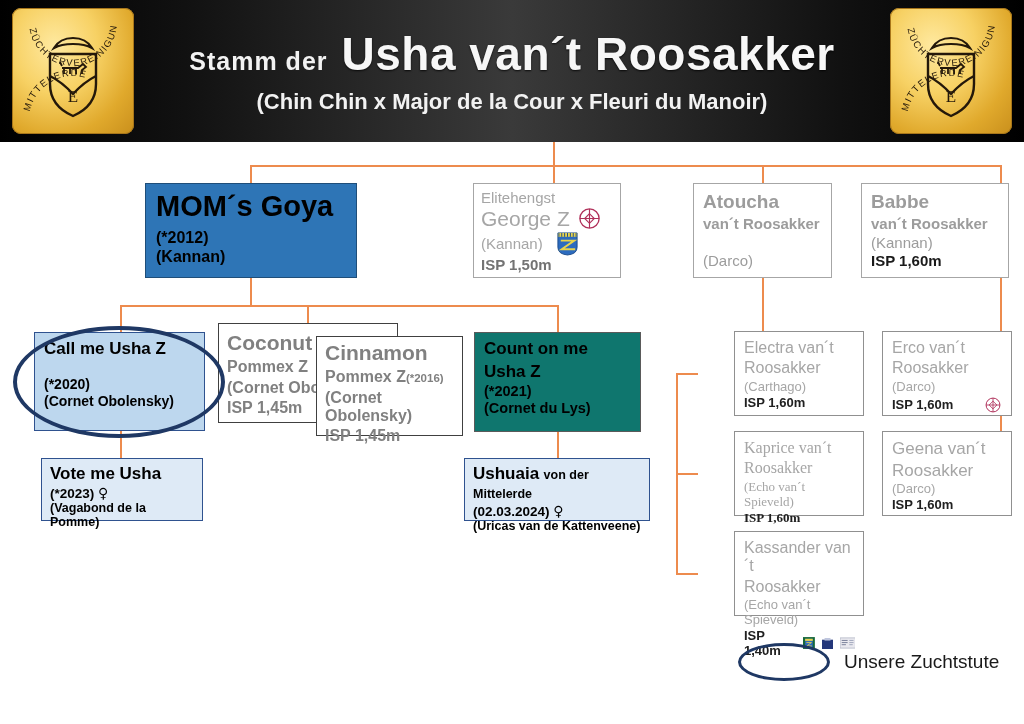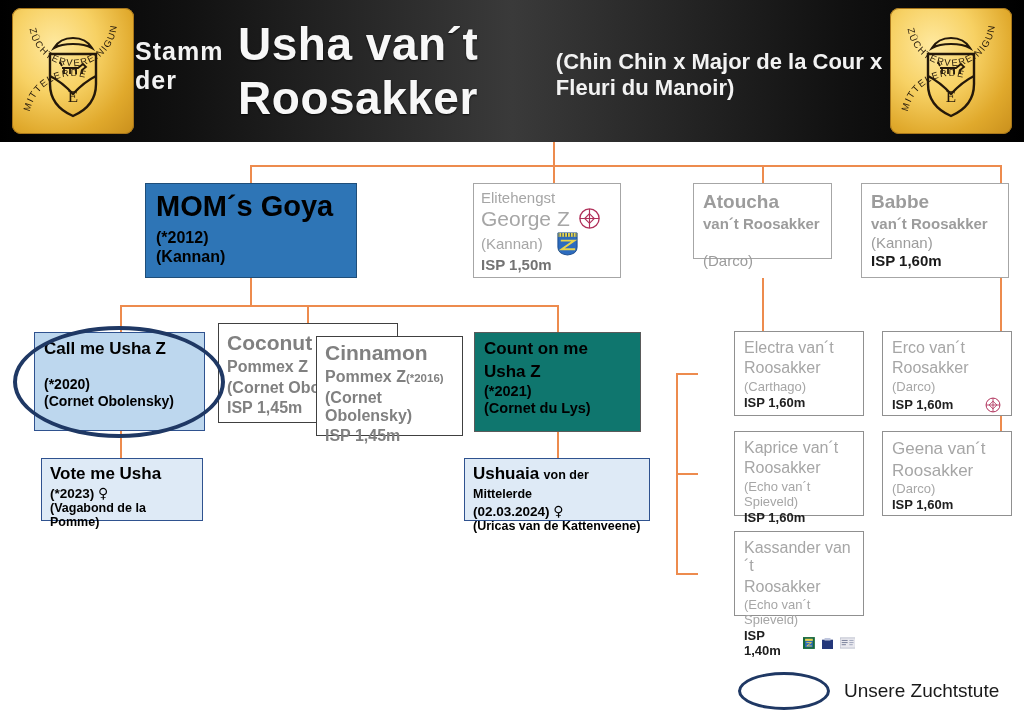--- a/index.html
+++ b/index.html
@@ -12,21 +12,21 @@
   }
   #stage { position:absolute; inset:0; width:1024px; height:724px; }
 
   
   .header {
     position:absolute; left:0; top:0; width:1024px; height:142px;
     background:linear-gradient(90deg,#000 0%,#111 18%,#3a3a3a 50%,#111 82%,#000 100%);
   }
   .header-inner {
     position:absolute; left:135px; top:0; width:754px; height:142px;
-    display:flex; flex-direction:row; align-items:center; justify-content:center;
+    display:flex; flex-direction:column; align-items:center; justify-content:center;
   }
   .title-row { display:flex; align-items:baseline; gap:14px; }
   .title-pre {
     color:#f2f2f2; font-size:25px; font-weight:bold; letter-spacing:1px;
   }
   .title-main {
     color:#f7f7f7; font-size:46px; font-weight:bold; letter-spacing:.5px;
     text-shadow:0 1px 2px rgba(0,0,0,.8);
   }
   .title-sub {
@@ -105,21 +105,21 @@
 
   .mars { font-family:"DejaVu Sans", sans-serif; font-size:14px; }
 
   
   .ring {
     position:absolute; border:4px solid #1F3864; border-radius:50%;
     pointer-events:none; background:transparent;
   }
 
   
-  .legend { position:absolute; left:738px; top:672px; display:flex; align-items:center; gap:14px; }
+  .legend { position:absolute; left:738px; top:643px; display:flex; align-items:center; gap:14px; }
   .legend-ellipse { width:92px; height:38px; border:3px solid #1F3864; border-radius:50%; }
   .legend-label { font-size:19px; color:#1a1a1a; }
 
   
   .mini { display:inline-block; vertical-align:middle; }
   .row-inline { display:flex; align-items:center; gap:7px; }
 </style>
 </head>
 <body>
 
@@ -235,21 +235,21 @@
       <svg class="mini" width="23" height="25" viewBox="0 0 24 26" style="margin-left:6px;">
         <path d="M2 2 h20 v15 q0,7 -10,8 q-10,-1 -10,-8 z" fill="#2C6BBF" stroke="#1a4a8a" stroke-width="1"></path>
         <path d="M2 2 h20 v4 h-20 z" fill="#E8D44D"></path>
         <path d="M3 2 v4 M6 2 v4 M9 2 v4 M12 2 v4 M15 2 v4 M18 2 v4 M21 2 v4" stroke="#1a4a8a" stroke-width="1"></path>
         <path d="M5 10 h14 l-13,9 h14" fill="none" stroke="#E8D44D" stroke-width="2"></path>
       </svg>
     </div>
     <div class="isp">ISP 1,50m</div>
   </div>
 
-  <div class="node big" style="left:693px; top:183px; width:139px; height:76px;">
+  <div class="node big" style="left:693px; top:183px; width:139px; height:95px;">
     <div class="nm" style="font-weight:bold;">Atoucha</div>
     <div class="ln" style="font-weight:bold; margin-top:2px;">van´t Roosakker</div>
     <div class="ln" style="margin-top:20px;">(Darco)</div>
   </div>
 
   <div class="node big" style="left:861px; top:183px; width:148px; height:95px;">
     <div class="nm" style="font-weight:bold;">Babbe</div>
     <div class="ln" style="font-weight:bold; margin-top:2px;">van´t Roosakker</div>
     <div class="ln" style="margin-top:2px;">(Kannan)</div>
     <div class="isp" style="font-size:15px; margin-top:1px;">ISP 1,60m</div>
@@ -320,21 +320,21 @@
     <div class="row-inline" style="justify-content:space-between;">
       <div class="isp" style="margin-top:1px;">ISP 1,60m</div>
       <svg class="mini" width="20" height="20" viewBox="0 0 26 26">
         <circle cx="13" cy="13" r="9" fill="none" stroke="#b0305a" stroke-width="1.3"></circle>
         <path d="M13 4 v18 M4 13 h18" stroke="#b0305a" stroke-width="1.1"></path>
         <path d="M13 8 l-5 5 l5 5 l5 -5 z" fill="none" stroke="#b0305a" stroke-width="1.1"></path>
       </svg>
     </div>
   </div>
 
-  <div class="node wr" style="left:698px; top:431px; width:130px; height:85px;">
+  <div class="node wr" style="left:698px; top:431px; width:130px; height:85px;font-family:Liberation Serif, serif;">
     <div class="nm">Kaprice van´t</div>
     <div class="nm" style="margin-top:2px;">Roosakker</div>
     <div class="ln" style="margin-top:2px;">(Echo van´t Spieveld)</div>
     <div class="isp" style="margin-top:1px;">ISP 1,60m</div>
   </div>
 
   <div class="node wr" style="left:846px; top:431px; width:130px; height:85px; border-width:1.5px;">
     <div class="nm" style="font-size:17px;">Geena van´t</div>
     <div class="nm" style="font-size:17px; margin-top:2px;">Roosakker</div>
     <div class="ln" style="margin-top:2px;">(Darco)</div>

